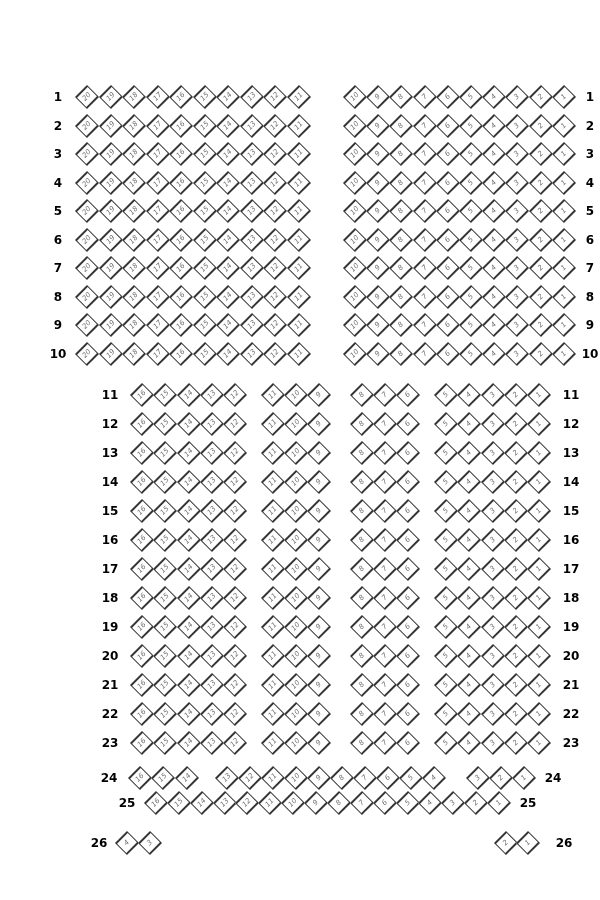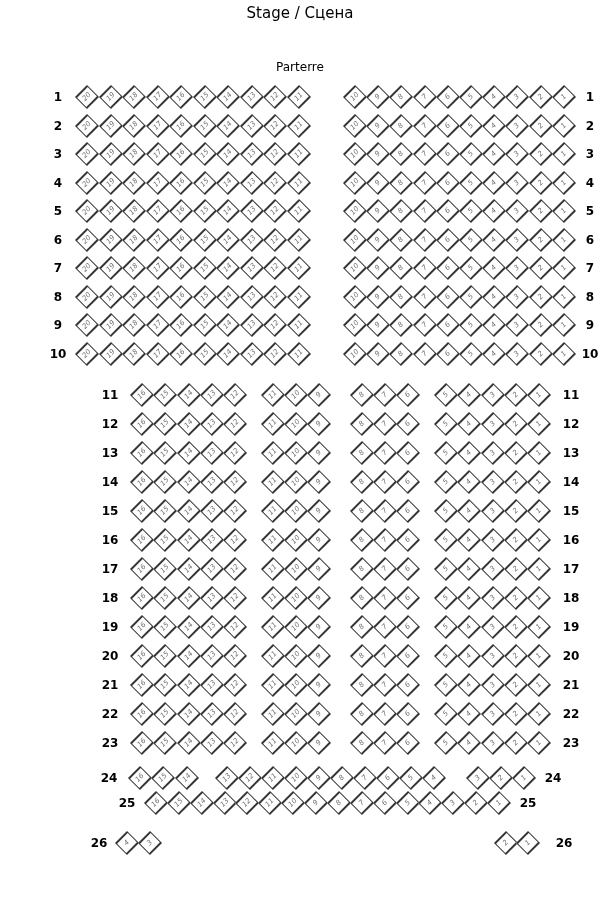--- a/index.html
+++ b/index.html
@@ -68,22 +68,20 @@
     font-style: italic;
     color: var(--seat-number, #6f6f6f);
     line-height: 1;
     white-space: nowrap;
   }
 </style>
 </head>
 <body>
 
 <div class="plan">
-  <div class="stage-title">Stage / Сцена</div>
-  <div class="section-label">Parterre</div>
   <div id="rows">
       <div class="row-label" style="left: 58px; top: 97px;">1</div>
       <div class="row-label" style="left: 590px; top: 97px;">1</div>
       <div class="seat" style="left: 87px; top: 97px;">
         <span class="seat-num">20</span>
       </div>
       <div class="seat" style="left: 110.5px; top: 97px;">
         <span class="seat-num">19</span>
       </div>
       <div class="seat" style="left: 134px; top: 97px;">

